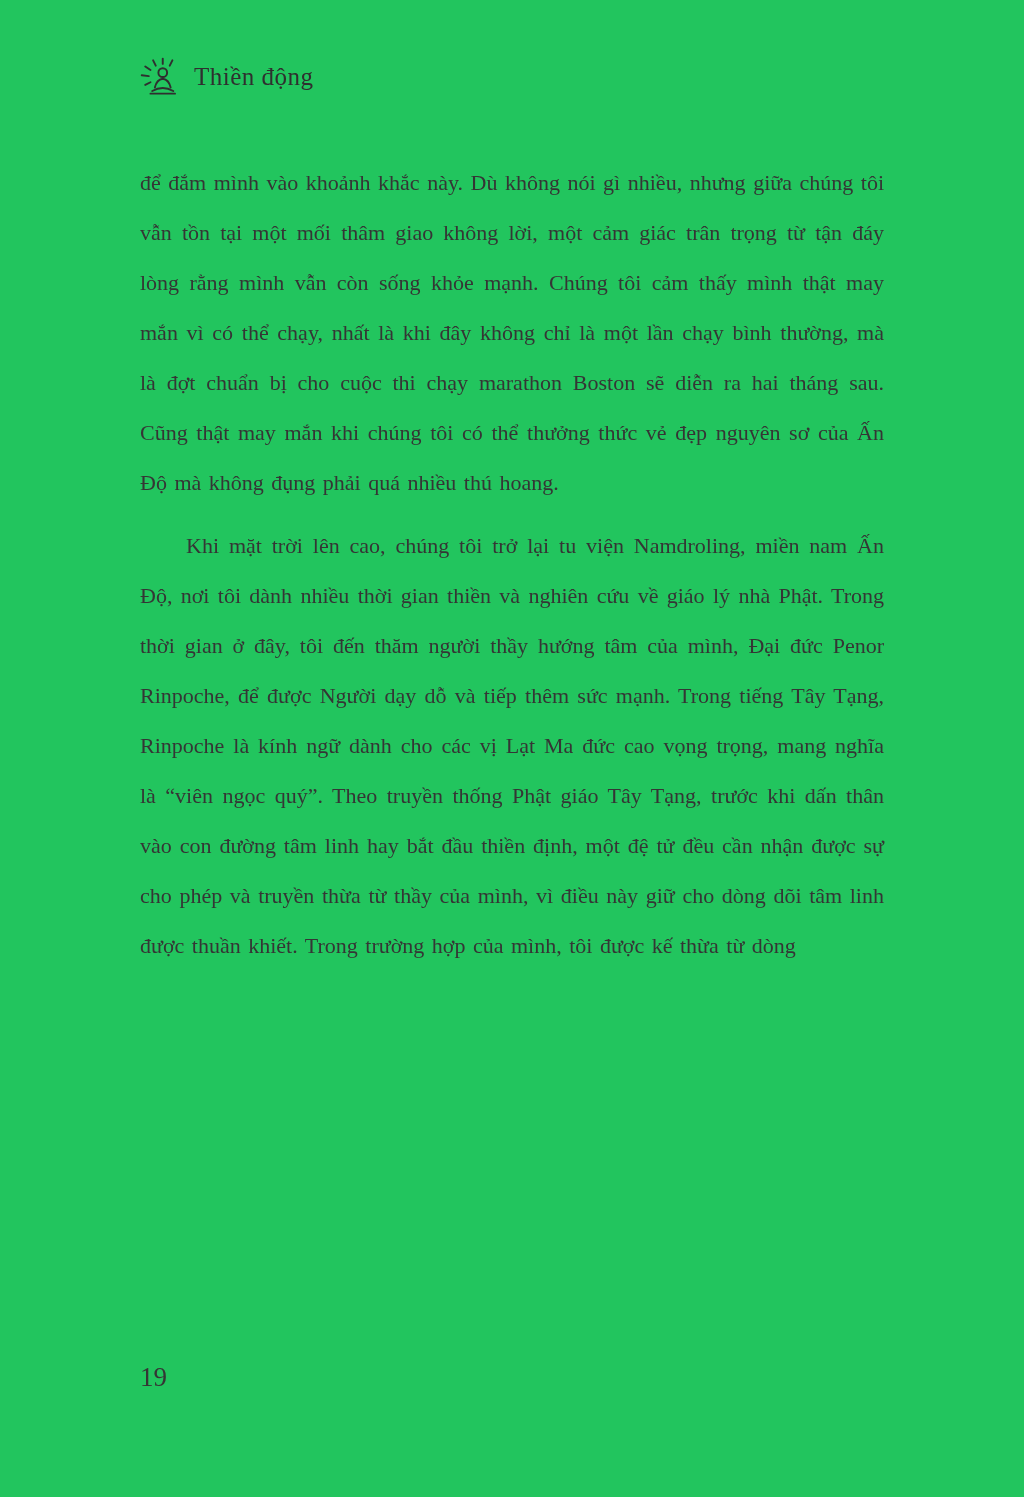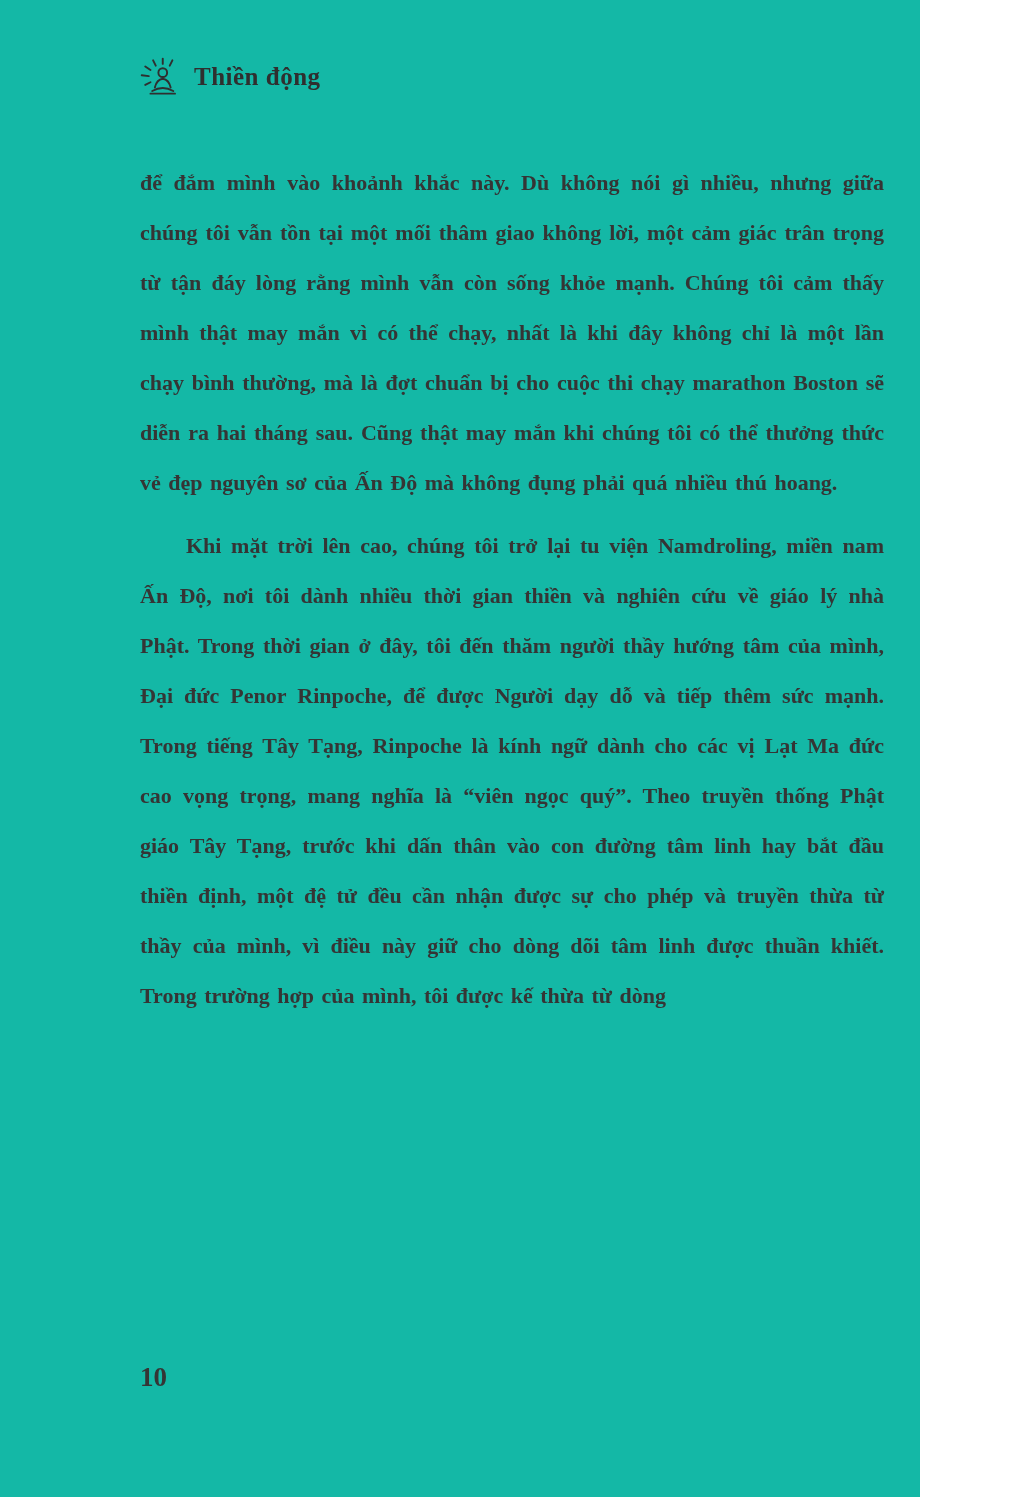--- a/index.html
+++ b/index.html
@@ -2,27 +2,26 @@
 <html><head>
 <meta charset="utf-8">
 <style>
   html, body {
     margin: 0;
     padding: 0;
     background: #ffffff;
   }
   .page {
     position: relative;
-    width: 920px;
+    width: 1024px;
     height: 1497px;
-    background: #14b8a6;
+    background: #22c55e;
     color: #333333;
     font-family: "Liberation Serif", "DejaVu Serif", serif;
     overflow: hidden;
-    font-weight: bold;
   }
   .page-header {
     position: absolute;
     top: 56px;
     left: 140px;
     display: flex;
     align-items: center;
     gap: 12px;
   }
   .page-header .icon {
@@ -91,16 +90,16 @@
     </span>
     <span class="header-title">Thiền động</span>
   </header>
 
   <main class="body-text">
     <p class="para no-indent">để đắm mình vào khoảnh khắc này. Dù không nói gì nhiều, nhưng giữa chúng tôi vẫn tồn tại một mối thâm giao không lời, một cảm giác trân trọng từ tận đáy lòng rằng mình vẫn còn sống khỏe mạnh. Chúng tôi cảm thấy mình thật may mắn vì có thể chạy, nhất là khi đây không chỉ là một lần chạy bình thường, mà là đợt chuẩn bị cho cuộc thi chạy marathon Boston sẽ diễn ra hai tháng sau. Cũng thật may mắn khi chúng tôi có thể thưởng thức vẻ đẹp nguyên sơ của Ấn Độ mà không đụng phải quá nhiều thú hoang.</p>
     <p class="para indent">Khi mặt trời lên cao, chúng tôi trở lại tu viện Namdroling, miền nam Ấn Độ, nơi tôi dành nhiều thời gian thiền và nghiên cứu về giáo lý nhà Phật. Trong thời gian ở đây, tôi đến thăm người thầy hướng tâm của mình, Đại đức Penor Rinpoche, để được Người dạy dỗ và tiếp thêm sức mạnh. Trong tiếng Tây Tạng, Rinpoche là kính ngữ dành cho các vị Lạt Ma đức cao vọng trọng, mang nghĩa là “viên ngọc quý”. Theo truyền thống Phật giáo Tây Tạng, trước khi dấn thân vào con đường tâm linh hay bắt đầu thiền định, một đệ tử đều cần nhận được sự cho phép và truyền thừa từ thầy của mình, vì điều này giữ cho dòng dõi tâm linh được thuần khiết. Trong trường hợp của mình, tôi được kế thừa từ dòng</p>
   </main>
 
   <footer class="page-footer">
-    <span class="page-number">10</span>
+    <span class="page-number">19</span>
   </footer>
 
 </div>
 
 </body></html>

